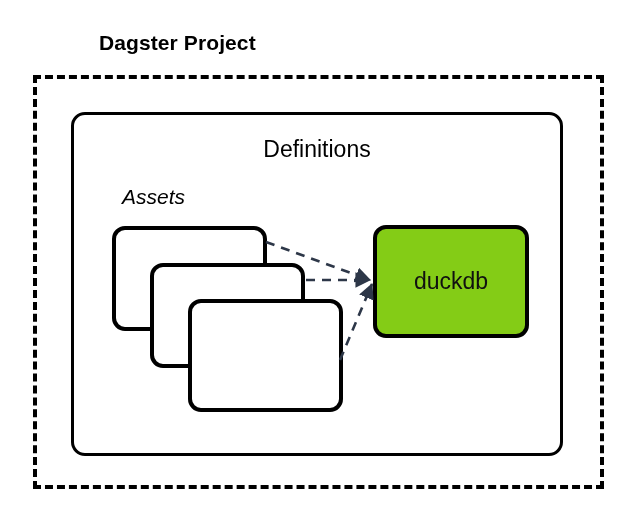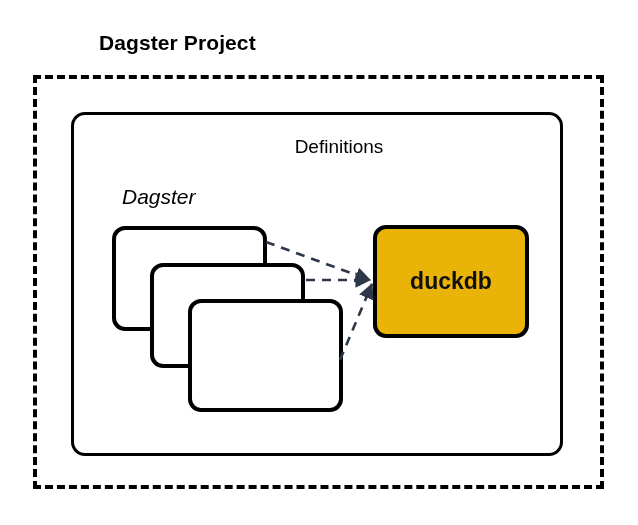--- a/index.html
+++ b/index.html
@@ -52,24 +52,23 @@
     border-radius: 14px;
     background: #ffffff;
   }
 
   #definitions-label {
     position: absolute;
     left: 71px;
     top: 136px;
     width: 492px;
     text-align: center;
-    font-size: 19px;
+    font-size: 23px;
     color: #000000;
     white-space: nowrap;
-    margin-left: 22px;
   }
 
   
   #assets-label {
     position: absolute;
     left: 122px;
     top: 185px;
     font-size: 21px;
     font-style: italic;
     color: #000000;
@@ -136,28 +135,28 @@
 <div id="canvas">
 
   <div id="project-title">Dagster Project</div>
 
   <div id="project-boundary"></div>
 
   <div id="definitions-box"></div>
 
   <div id="definitions-label">Definitions</div>
 
-  <div id="assets-label">Dagster</div>
+  <div id="assets-label">Assets</div>
 
 
   <div class="asset-card" id="asset-card-1"></div>
   <div class="asset-card" id="asset-card-2"></div>
   <div class="asset-card" id="asset-card-3"></div>
 
-  <div id="duckdb-box" style="background: #eab308; border-color: rgb(0, 0, 0); font-weight: bold;">
+  <div id="duckdb-box" style="background: #84cc16; border-color: rgb(0, 0, 0);">
     <span id="duckdb-label">duckdb</span>
   </div>
 
   <svg id="connectors" viewBox="0 0 638 525" width="638" height="525">
     <defs>
       <marker id="arrowhead" markerWidth="7" markerHeight="7" refX="5.6" refY="3" orient="auto" markerUnits="strokeWidth">
         <path d="M 0 0 L 6 3 L 0 6 z" fill="#2D3748"></path>
       </marker>
     </defs>
     <g id="connector-group" fill="none" stroke="#2D3748" stroke-width="2.6" stroke-dasharray="9 7" marker-end="url(#arrowhead)">

